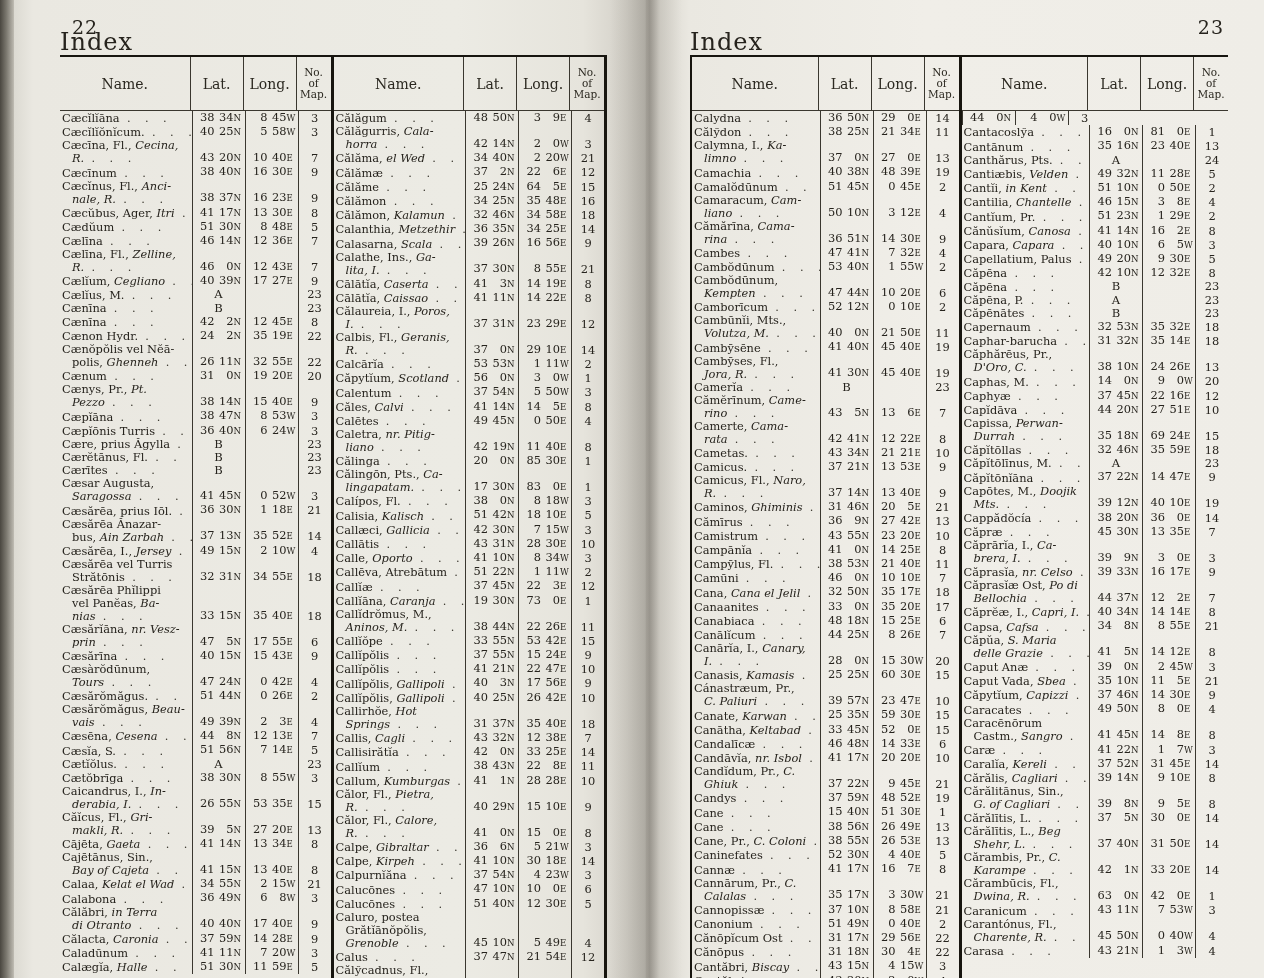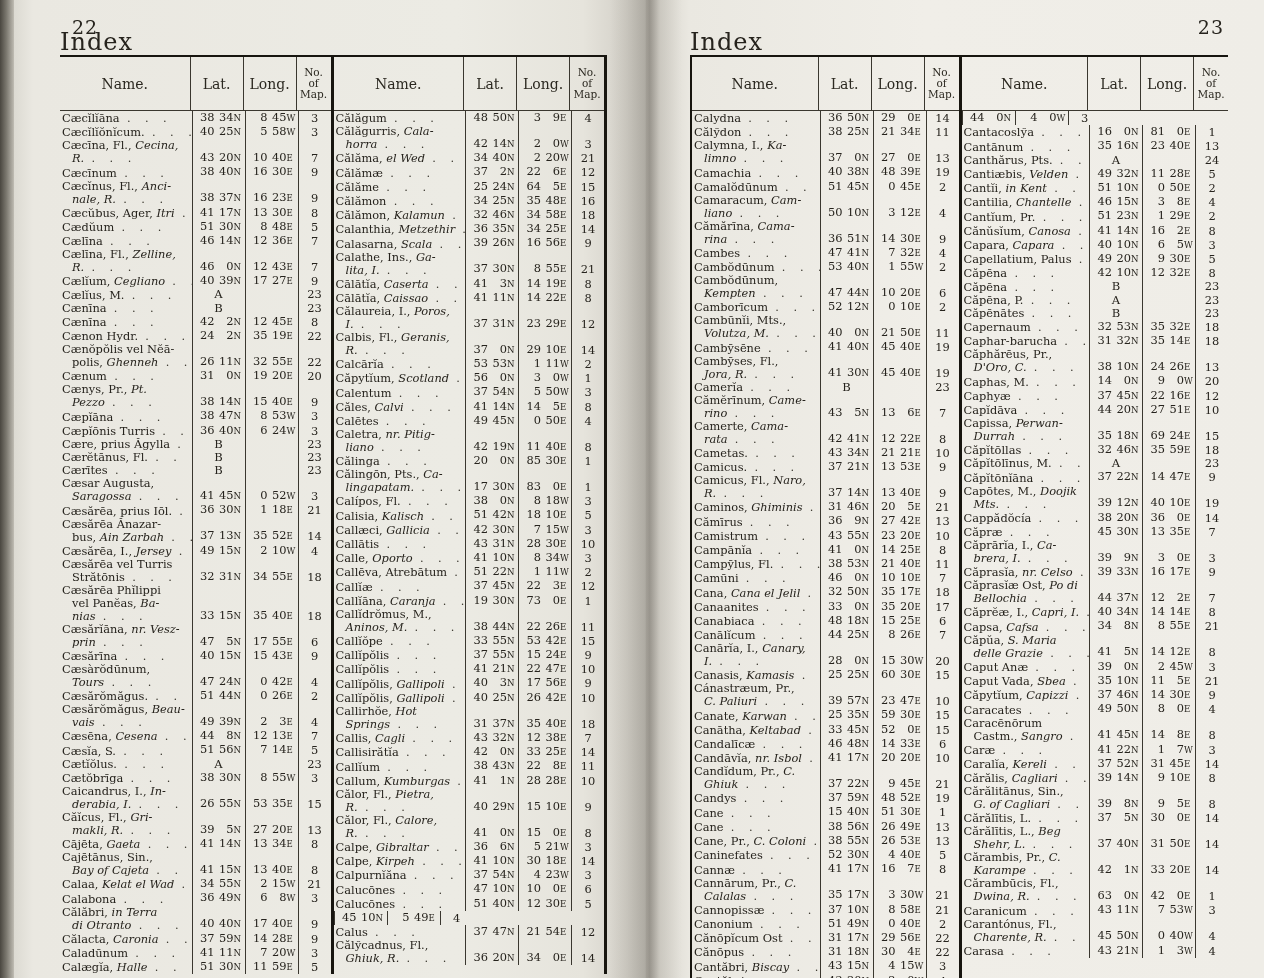--- a/index.html
+++ b/index.html
@@ -1250,20 +1250,25 @@
               </div>
               <div class="clat">
                 <span class="coord"><span class="deg">51</span><span class="mn">40</span><span class="dir">N</span></span>
               </div>
               <div class="clong">
                 <span class="coord"><span class="deg">12</span><span class="mn">30</span><span class="dir">E</span></span>
               </div>
               <div class="cmap">5</div>
             </div>
             <div class="row">
+              <div class="cname">
+                <div class="nline"><span>Caluro, postea</span></div>
+                <div class="nline cont"><span>Grătĭānŏpŏlis,</span></div>
+                <div class="nline cont"><span class="it">Grenoble</span></div>
+              </div>
               <div class="clat">
                 <span class="coord"><span class="deg">45</span><span class="mn">10</span><span class="dir">N</span></span>
               </div>
               <div class="clong">
                 <span class="coord"><span class="deg">5</span><span class="mn">49</span><span class="dir">E</span></span>
               </div>
               <div class="cmap">4</div>
             </div>
             <div class="row">
               <div class="cname">

